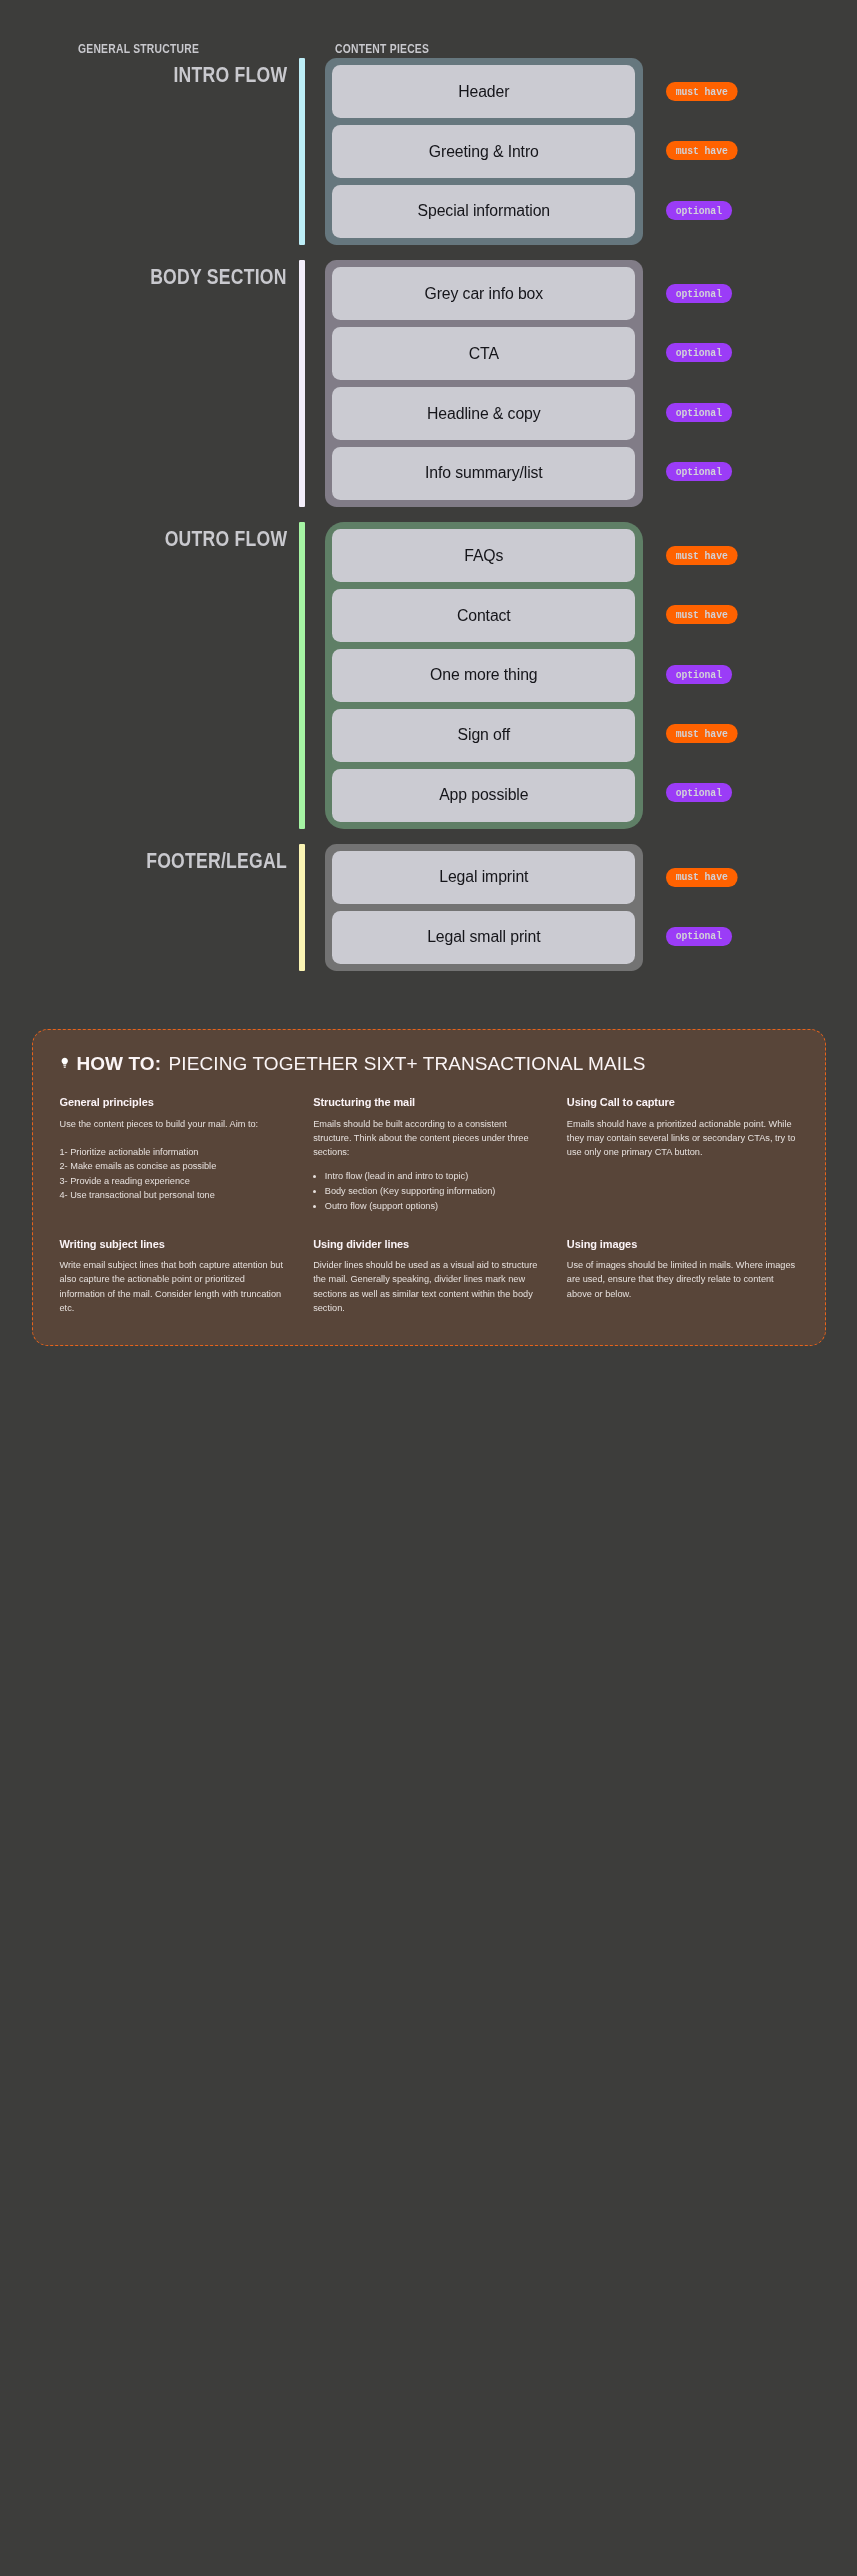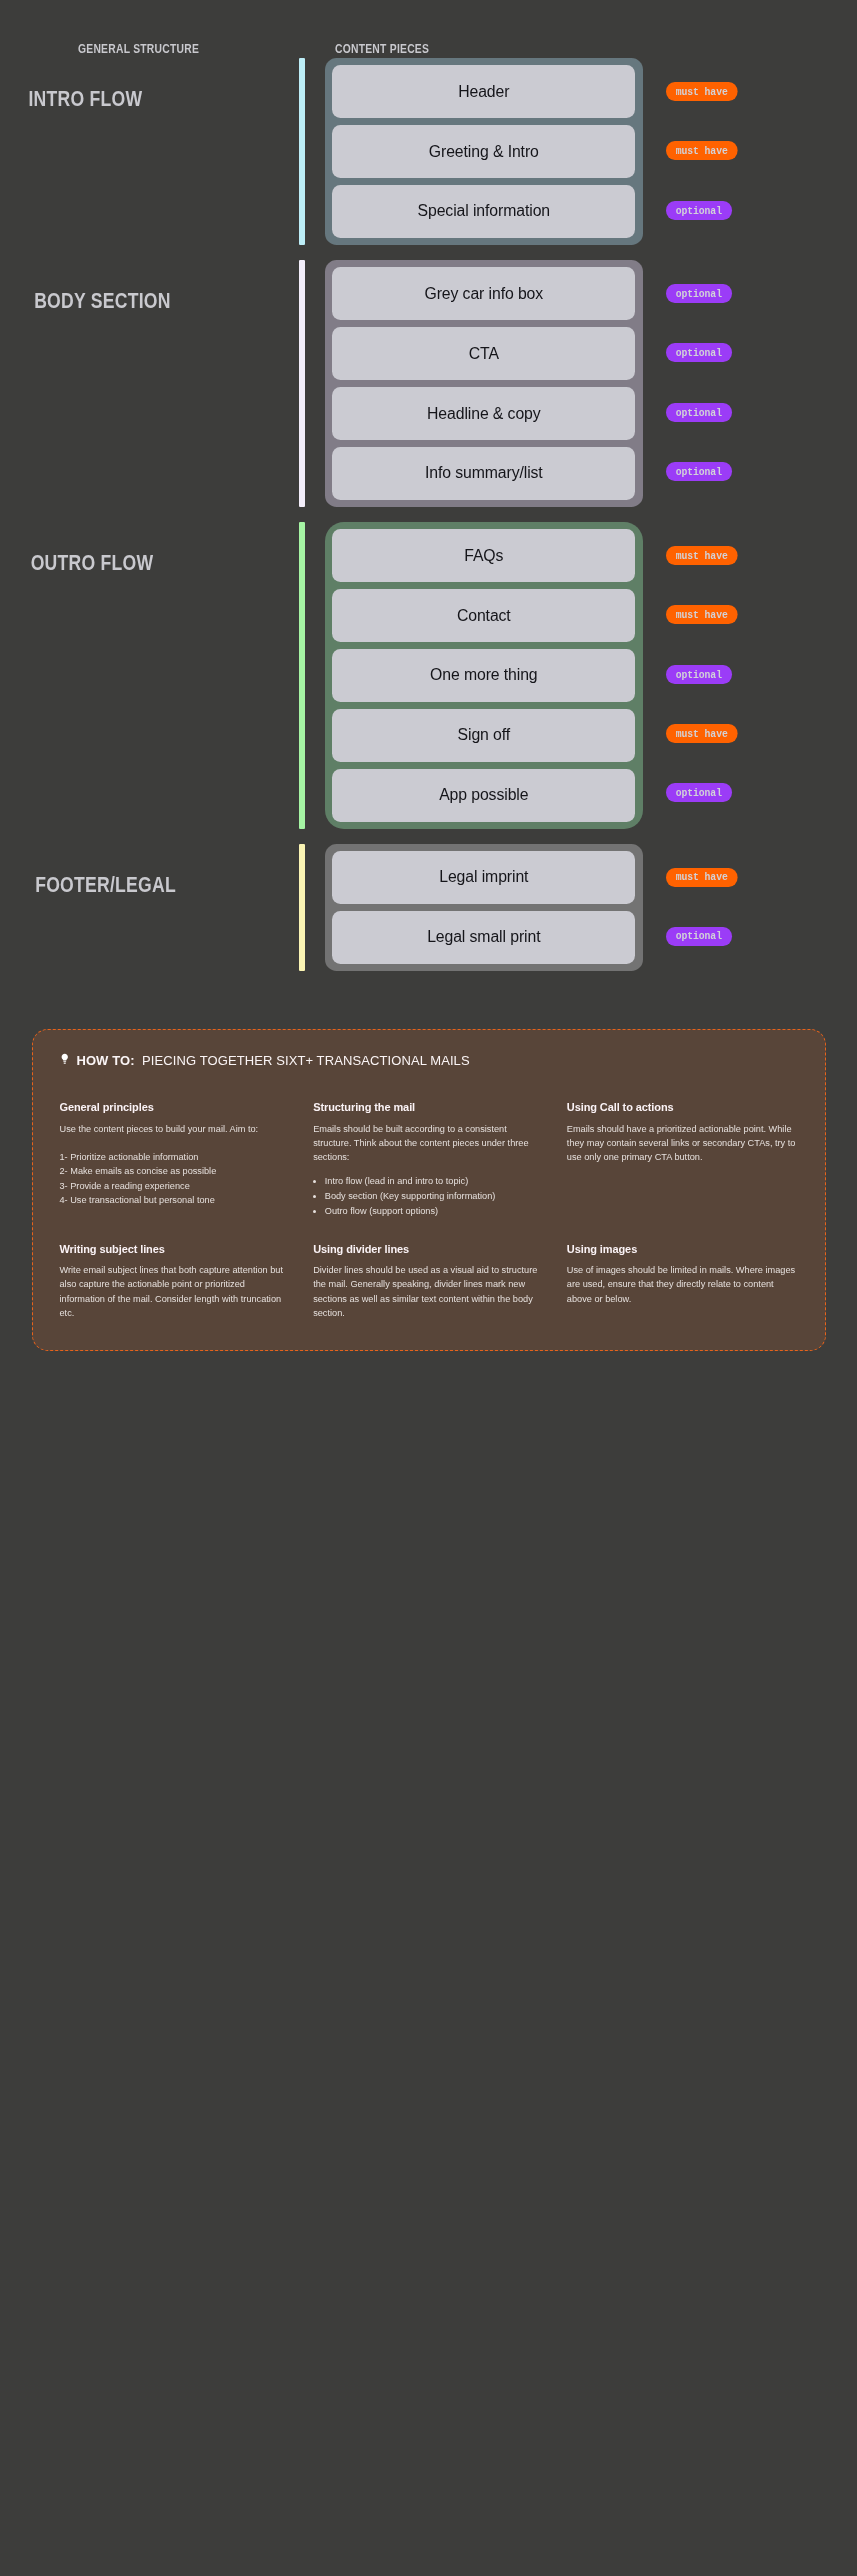--- a/index.html
+++ b/index.html
@@ -42,23 +42,23 @@
     position: relative;
     display: flex;
     align-items: flex-start;
     margin-bottom: 14.7px;
   }
 
   .sec-label-wrap {
     width: 299px;
     flex: 0 0 299px;
     display: flex;
-    padding-right: 20px;
+    justify-content: flex-end;
+    padding-right: 12px;
     padding-top: 5.3px;
-    margin-top: 24px;
   }
   .sec-label {
     color: #c9c9ce;
     font-size: 22px;
     font-weight: 700;
     letter-spacing: 0.3px;
     text-transform: uppercase;
     transform: scaleX(0.80);
     transform-origin: right center;
     white-space: nowrap;
@@ -136,23 +136,23 @@
     background: #584539;
     border: 1.6px dashed #e8631b;
     border-radius: 15.8px;
     padding: 23px 27px 30px 27px;
   }
   .howto-title {
     display: flex;
     align-items: flex-start;
     gap: 7.4px;
     color: #fbf5f6;
-    font-size: 13px;
+    font-size: 19px;
     letter-spacing: 0.1px;
-    margin-bottom: 33px;
+    margin-bottom: 21px;
     white-space: nowrap;
   }
   .bulb-icon { display: inline-block; line-height: 1; }
   .howto-title .lead { font-weight: 700; }
   .howto-title .rest { font-weight: 400; }
 
   .howto-grid {
     display: grid;
     grid-template-columns: repeat(3, 1fr);
     column-gap: 29px;
@@ -293,21 +293,21 @@
         <div>
           <div class="card-h">Structuring the mail</div>
           <div class="card-p">Emails should be built according to a consistent structure. Think about the content pieces under three sections:</div>
           <ul class="card-list">
             <li>Intro flow (lead in and intro to topic)</li>
             <li>Body section (Key supporting information)</li>
             <li>Outro flow (support options)</li>
           </ul>
         </div>
         <div>
-          <div class="card-h">Using Call to actions</div>
+          <div class="card-h">Using Call to capture</div>
           <div class="card-p">Emails should have a prioritized actionable point. While they may contain several links or secondary CTAs, try to use only one primary CTA button.</div>
         </div>
         <div>
           <div class="card-h">Writing subject lines</div>
           <div class="card-p">Write email subject lines that both capture attention but also capture the actionable point or prioritized information of the mail. Consider length with truncation etc.</div>
         </div>
         <div>
           <div class="card-h">Using divider lines</div>
           <div class="card-p">Divider lines should be used as a visual aid to structure the mail. Generally speaking, divider lines mark new sections as well as similar text content within the body section.</div>
         </div>

